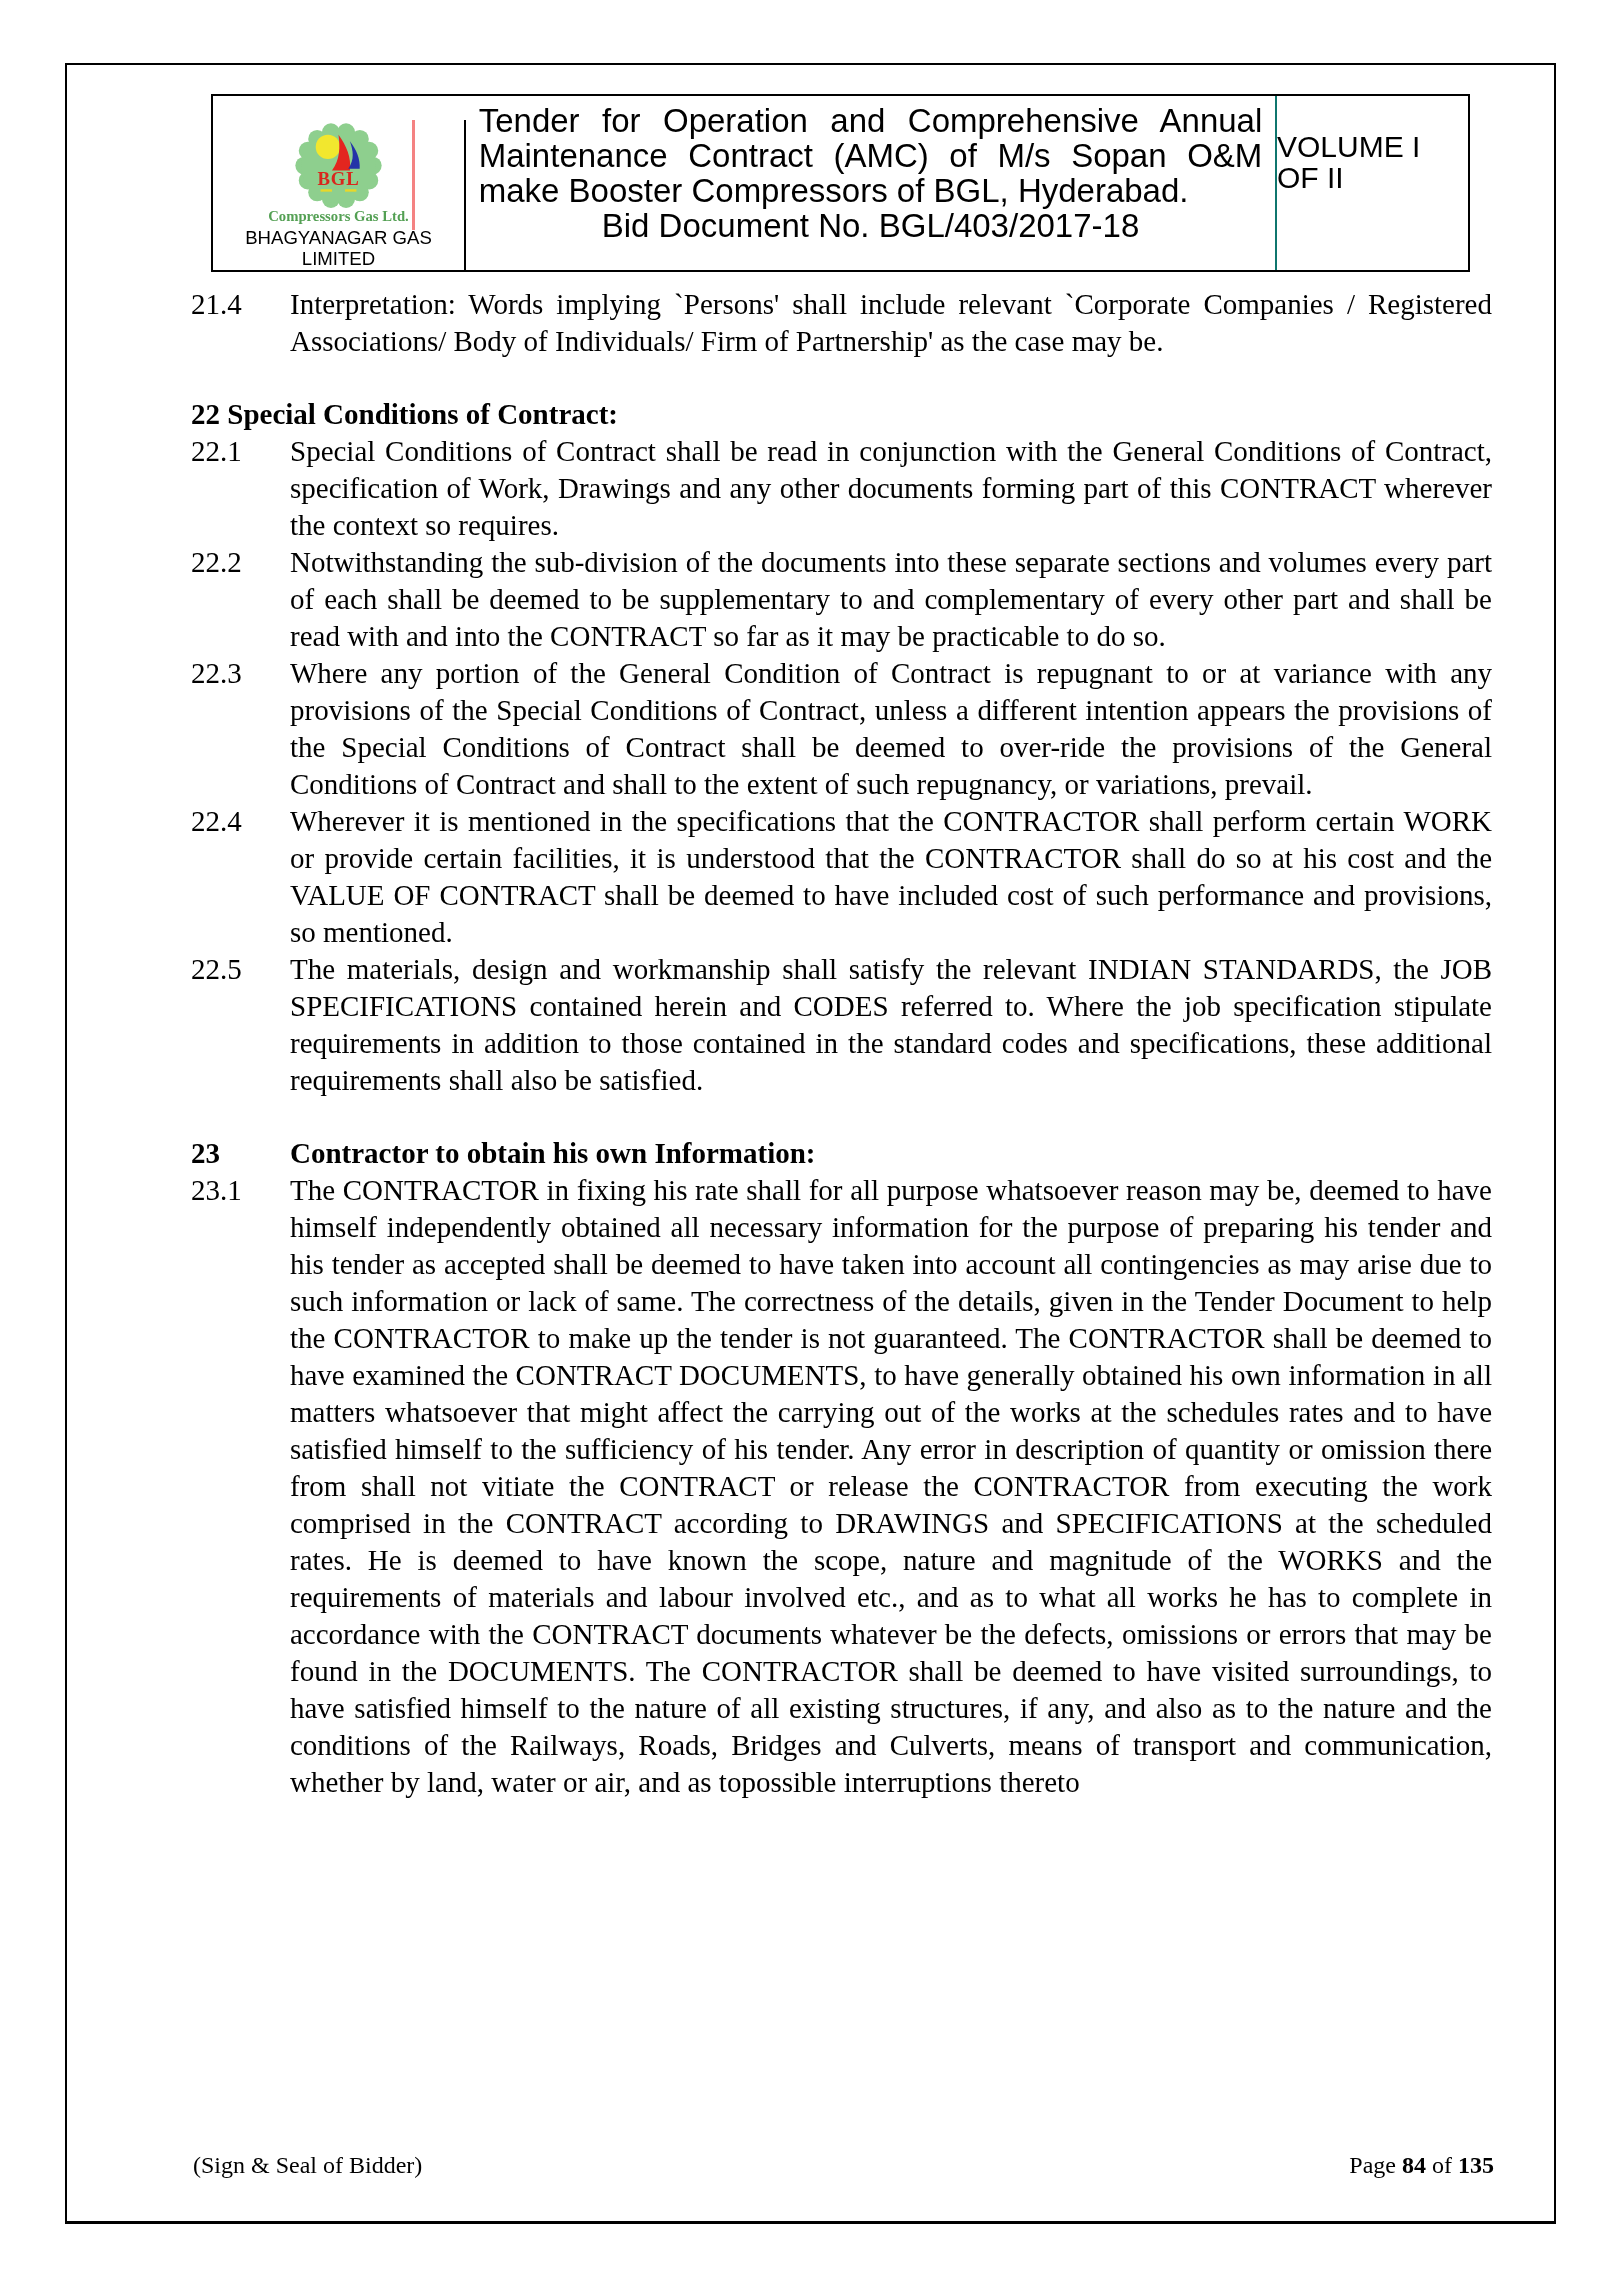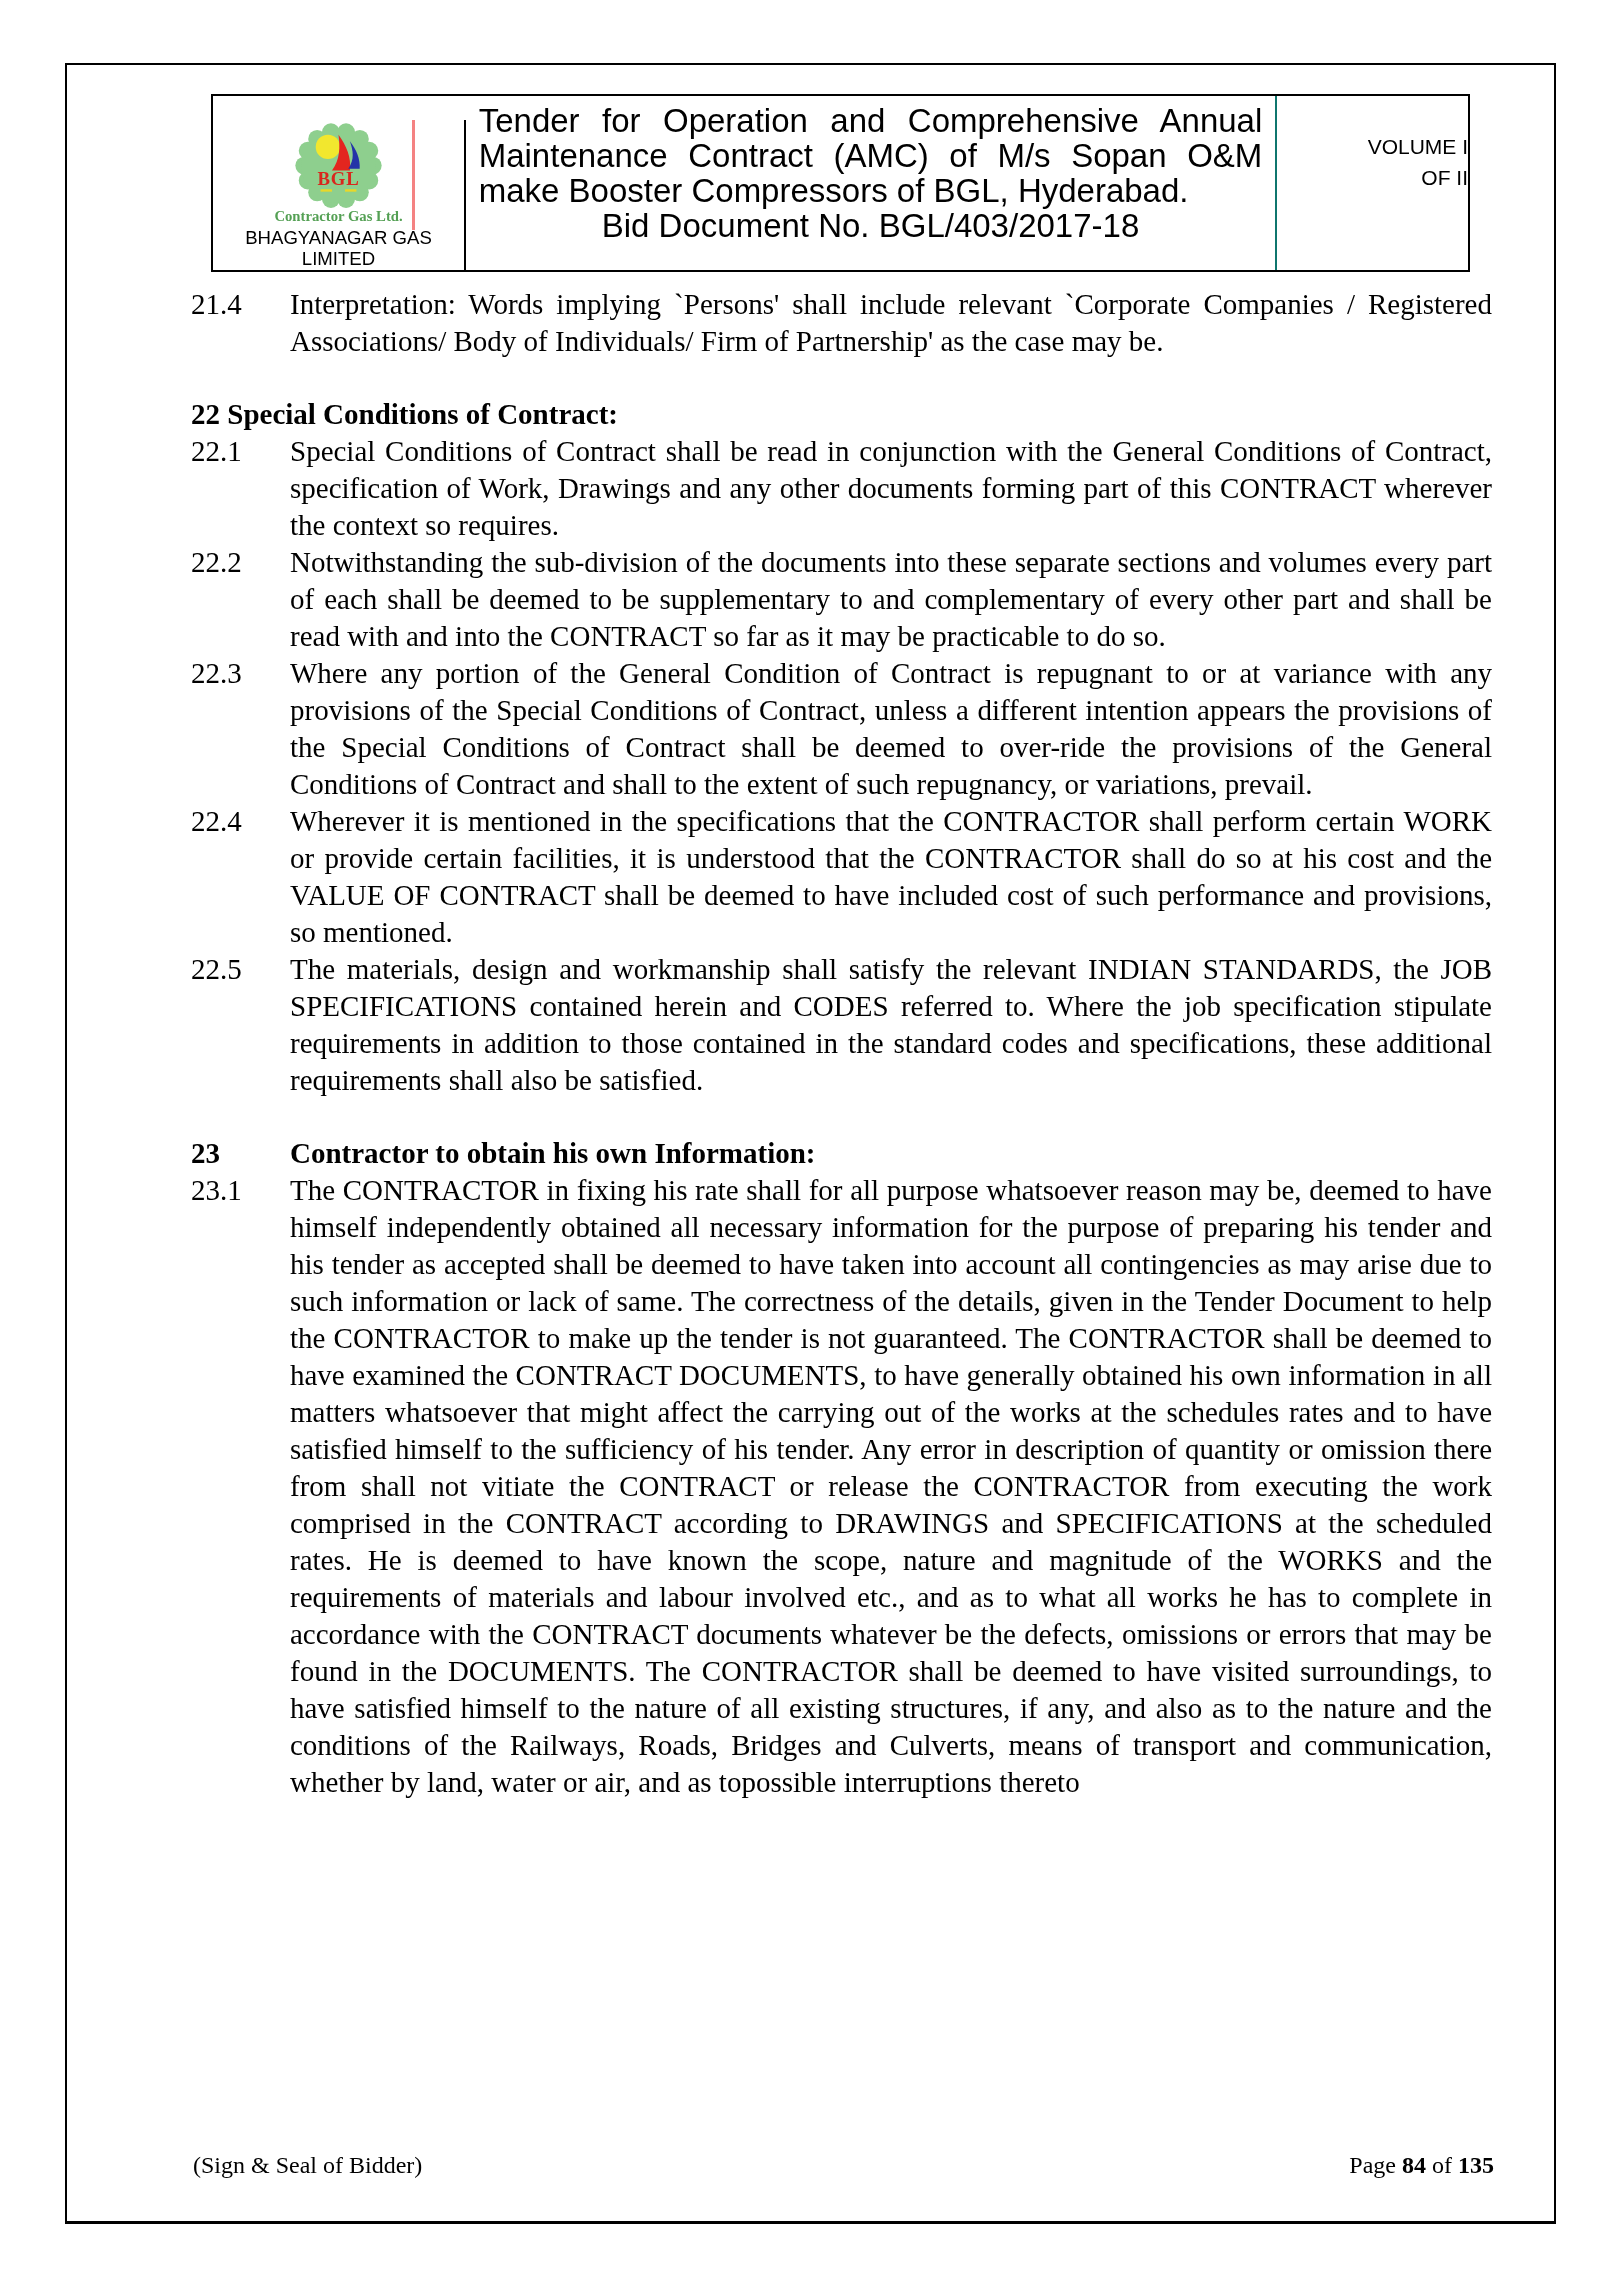--- a/index.html
+++ b/index.html
@@ -32,21 +32,21 @@
     letter-spacing:0px;
   }
   .cell-title{
     width:811px;border-right:2px solid #0f766e;padding:6.9px 12.7px 0 12.7px;
     font-size:33px;line-height:35px;
   }
   .line-justify{text-align:justify;text-align-last:justify;}
   .line-left{text-align:left;}
   .line-center{text-align:center;}
   .cell-volume{
-    flex:1;text-align:right;font-size:21px;line-height:31px;
+    flex:1;text-align:left;font-size:30px;line-height:31px;
     padding-top:35px;
   }
   
   .content{
     position:absolute;left:191px;top:286px;width:1301px;
     font-size:29px;line-height:37px;text-align:justify;
   }
   .para{display:flex;}
   .para .num{width:99px;flex:0 0 99px;text-align:left;}
   .para .txt{flex:1;text-align:justify;}
@@ -86,21 +86,21 @@
           <circle cx="37.8" cy="-18.2" r="11" fill="#8ecf8e"></circle>
           <circle cx="0" cy="0" r="46" fill="#8ecf8e"></circle>
         </g>
       <circle cx="-13" cy="-23" r="15" fill="#f2e72e"></circle>
       <path d="M 0,-38 C 10,-24 16,-10 14,6 L -8,6 C 2,-8 2,-22 0,-38 Z" fill="#e3261f"></path>
       <path d="M 14,-30 C 22,-20 27,-8 26,4 L 12,4 C 20,-8 18,-18 14,-30 Z" fill="#2433a8"></path>
       <text x="0" y="24" text-anchor="middle" font-family="Liberation Serif, serif" font-weight="bold" font-size="23" fill="#d9261c" letter-spacing="1">BGL</text>
       <rect x="-22" y="29" width="14" height="3" fill="#e8d82a"></rect>
       <rect x="8" y="29" width="14" height="3" fill="#e8d82a"></rect>
     </svg>
-    <div class="logo-caption" style="color:#54a054;">Contractor Gas Ltd.</div>
+    <div class="logo-caption" style="color:#54a054;">Compressors Gas Ltd.</div>
     <div class="org-name">BHAGYANAGAR GAS LIMITED</div>
   </div>
   <div class="cell cell-title">
     <div class="line-justify">Tender for Operation and Comprehensive Annual</div>
     <div class="line-justify">Maintenance Contract (AMC) of M/s Sopan O&amp;M</div>
     <div class="line-left">make Booster Compressors of BGL, Hyderabad.</div>
     <div class="line-center">Bid Document No. BGL/403/2017-18</div>
   </div>
   <div class="cell cell-volume">
     <div>VOLUME I</div>

